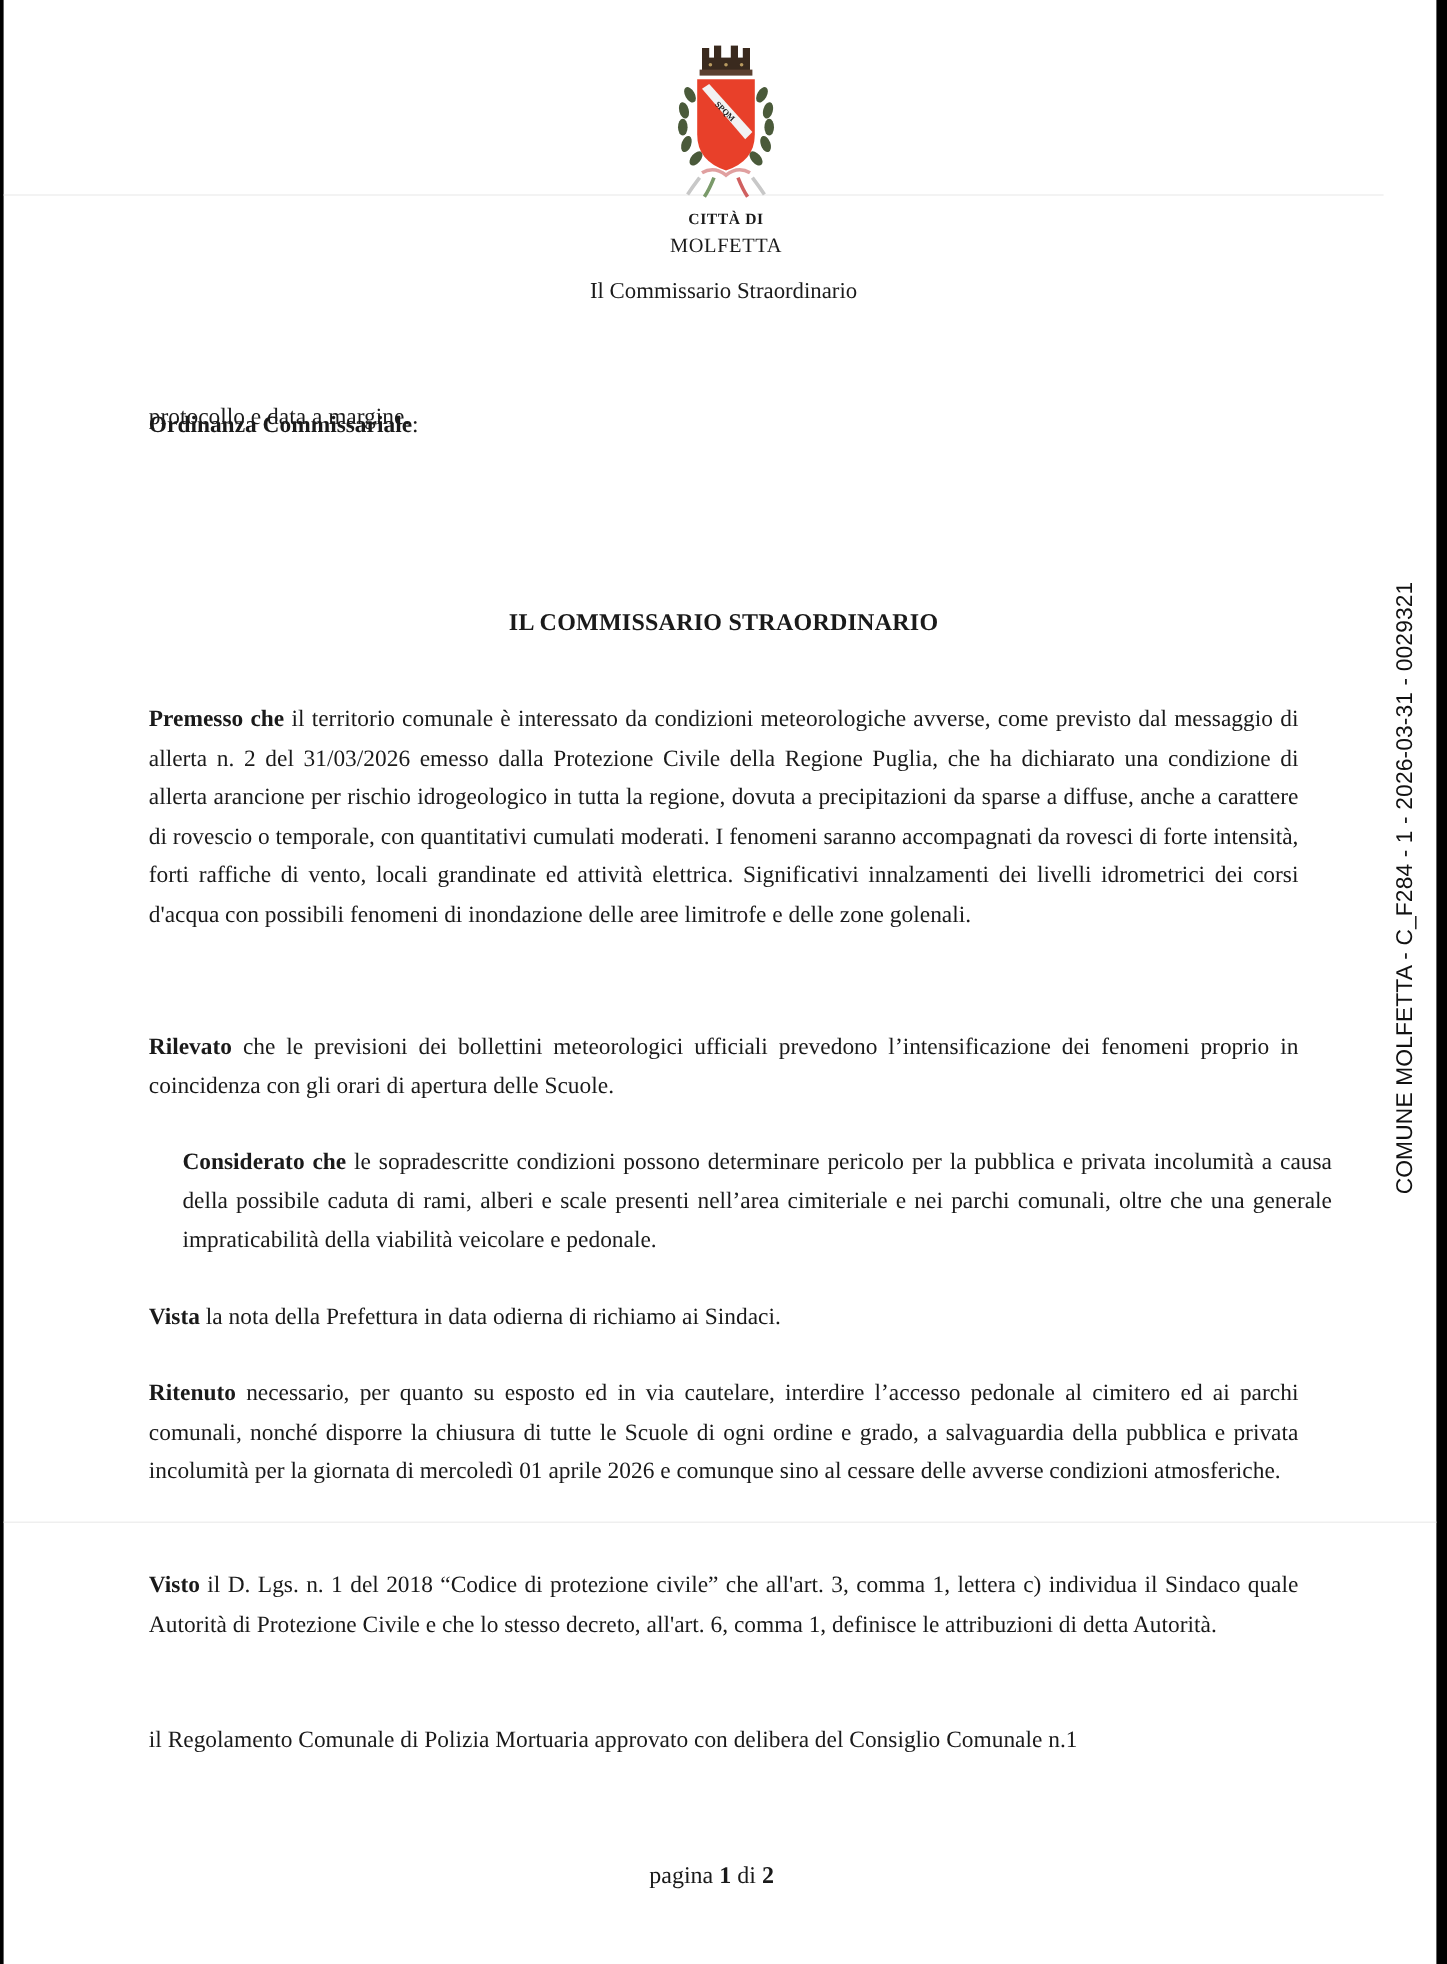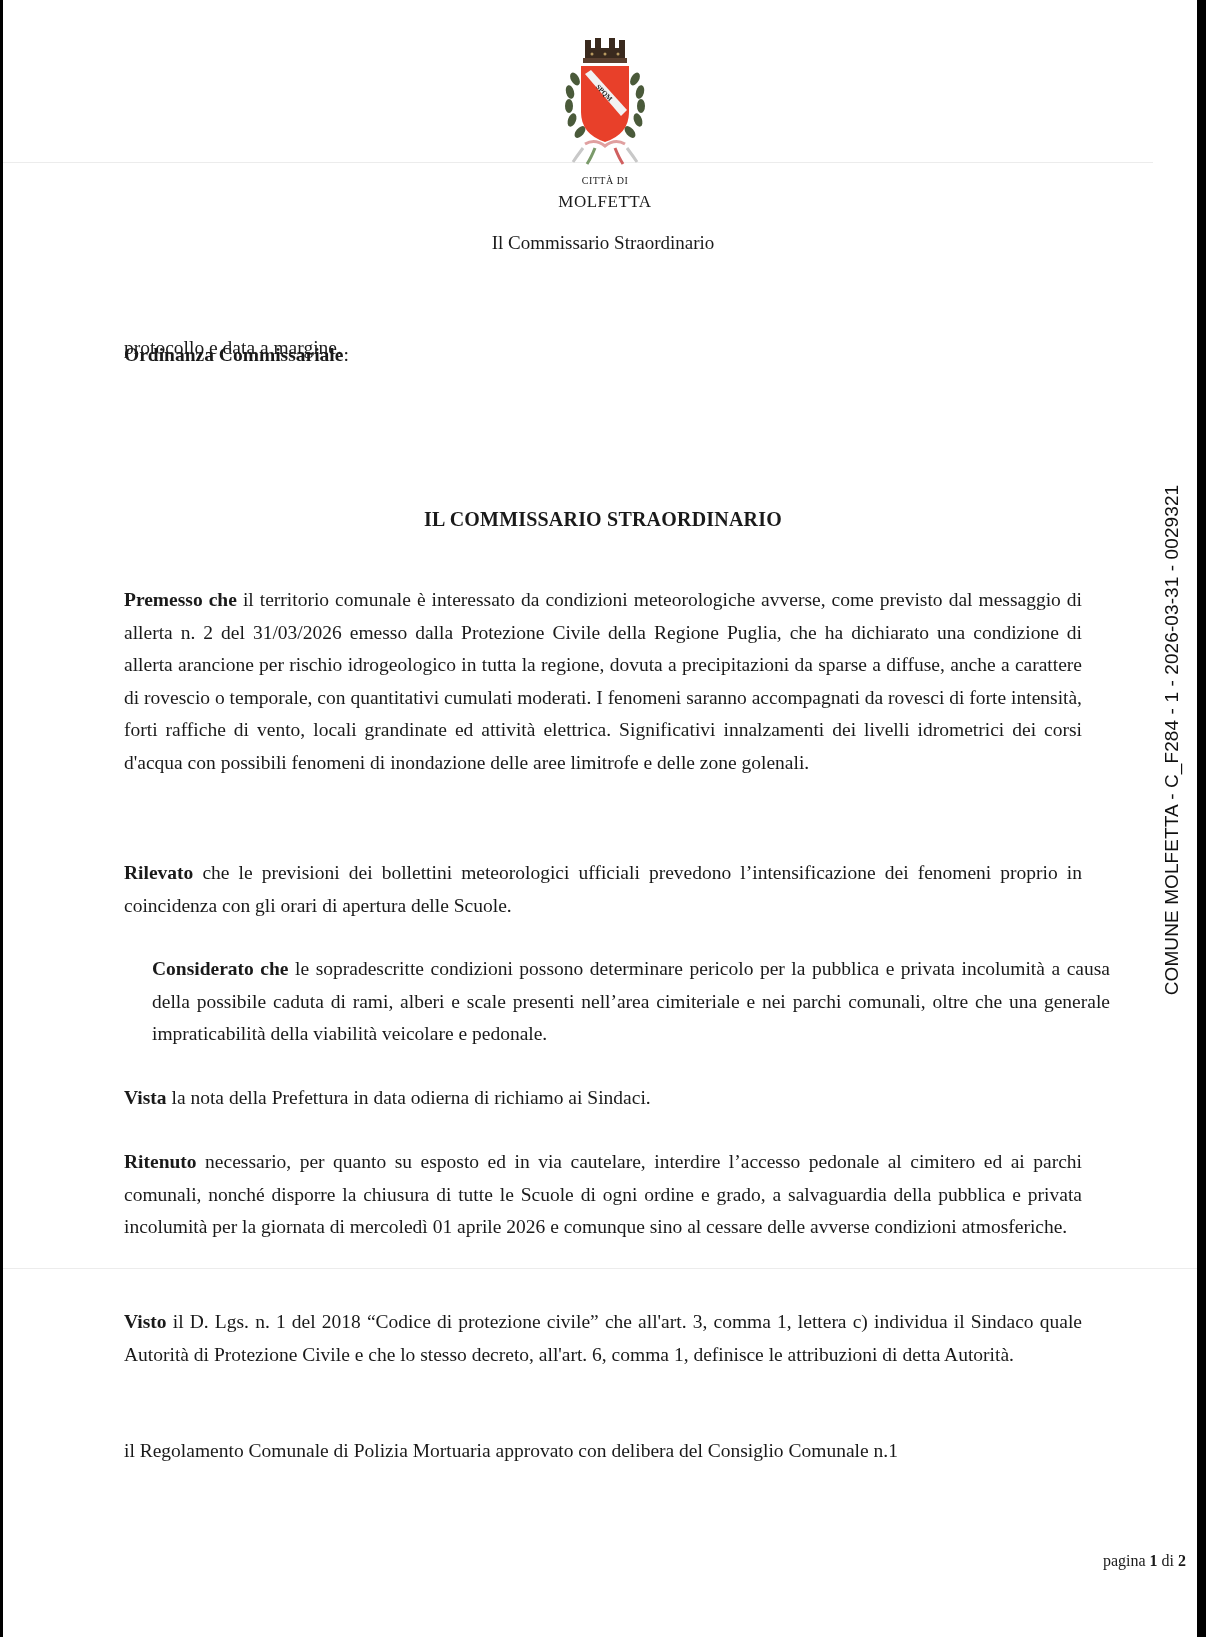--- a/index.html
+++ b/index.html
@@ -9,39 +9,39 @@
     font-family: "Liberation Serif", "DejaVu Serif", serif;
   }
   .edge-left { position: absolute; left: 0; top: 0; width: 3px; height: 1637px; background: #000; }
   .edge-right { position: absolute; right: 0; top: 0; width: 9px; height: 1637px; background: #000; }
   .scanline { position: absolute; left: 3px; height: 1px; background: #ececec; }
   .scan1 { top: 162px; width: 1150px; }
   .scan2 { top: 1268px; width: 1194px; }
 
   .logo { position: absolute; left: 555px; top: 34px; width: 100px; height: 140px; }
   .logo-caption { position: absolute; left: 530px; top: 176px; width: 150px; text-align: center; line-height: 1; }
-  .logo-caption .small { font-size: 10px; letter-spacing: 0.5px; font-weight: normal; }
+  .logo-caption .small { font-size: 13px; letter-spacing: 0.5px; font-weight: bold; }
   .logo-caption .big { font-size: 17px; letter-spacing: 0.5px; margin-top: 7px; text-align: center; }
 
   .subhead { position: absolute; left: 0; width: 1206px; top: 232px; text-align: center; font-size: 19px; }
 
   .body { position: absolute; left: 124px; width: 958px; font-size: 19.5px; line-height: 32.5px; }
   .p { margin: 0; text-align: justify; }
   .p.last-left { text-align-last: left; }
   .b { font-weight: bold; }
 
   .h-main { position: absolute; left: 0; width: 1206px; top: 508px; text-align: center; font-size: 20px; font-weight: bold; letter-spacing: 0.2px; }
 
   .stamp {
     position: absolute; left: 1172px; top: 740px;
     transform: translate(-50%, -50%) rotate(-90deg);
     white-space: nowrap; font-family: "Liberation Sans", "DejaVu Sans", sans-serif;
     font-size: 19px; color: #111; letter-spacing: 0.1px;
   }
-  .footer { position: absolute; left: 0; width: 1186px; top: 1552px; text-align: right; font-size: 16px; }
+  .footer { position: absolute; left: 0; width: 1186px; top: 1552px; text-align: center; font-size: 20px; }
 </style>
 </head>
 <body>
 
 <div class="edge-left"></div>
 <div class="edge-right"></div>
 <div class="scanline scan1"></div>
 <div class="scanline scan2"></div>
 
 <svg class="logo" viewBox="0 0 100 140">

